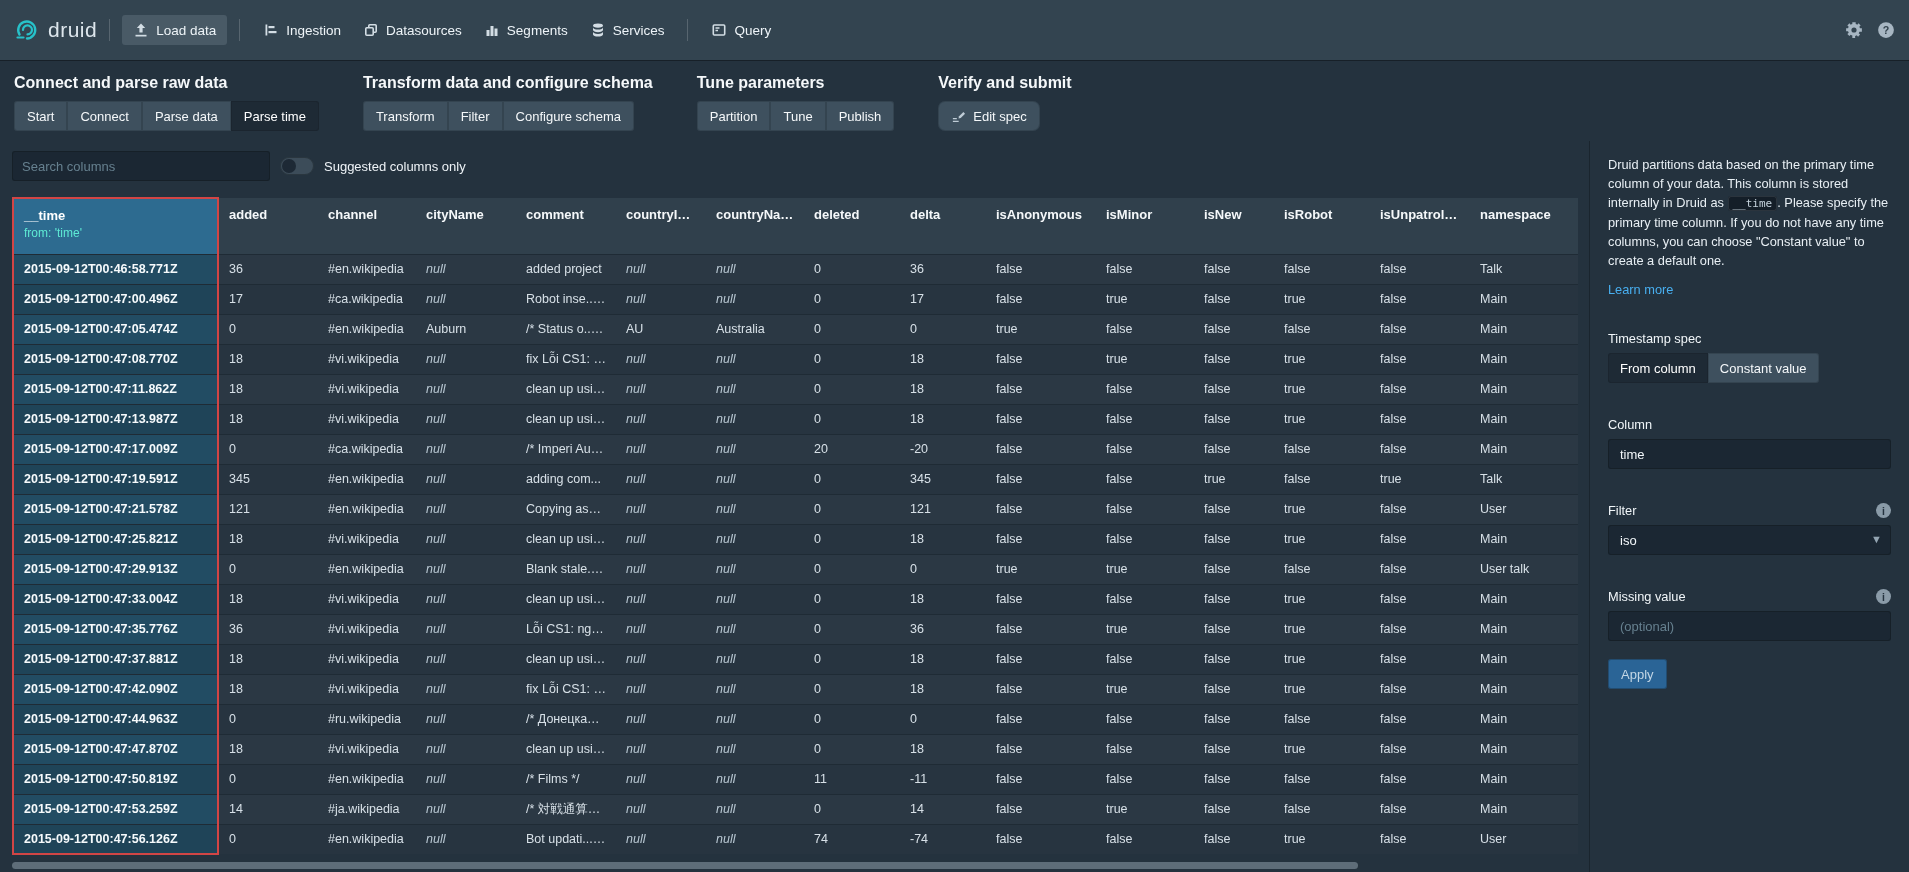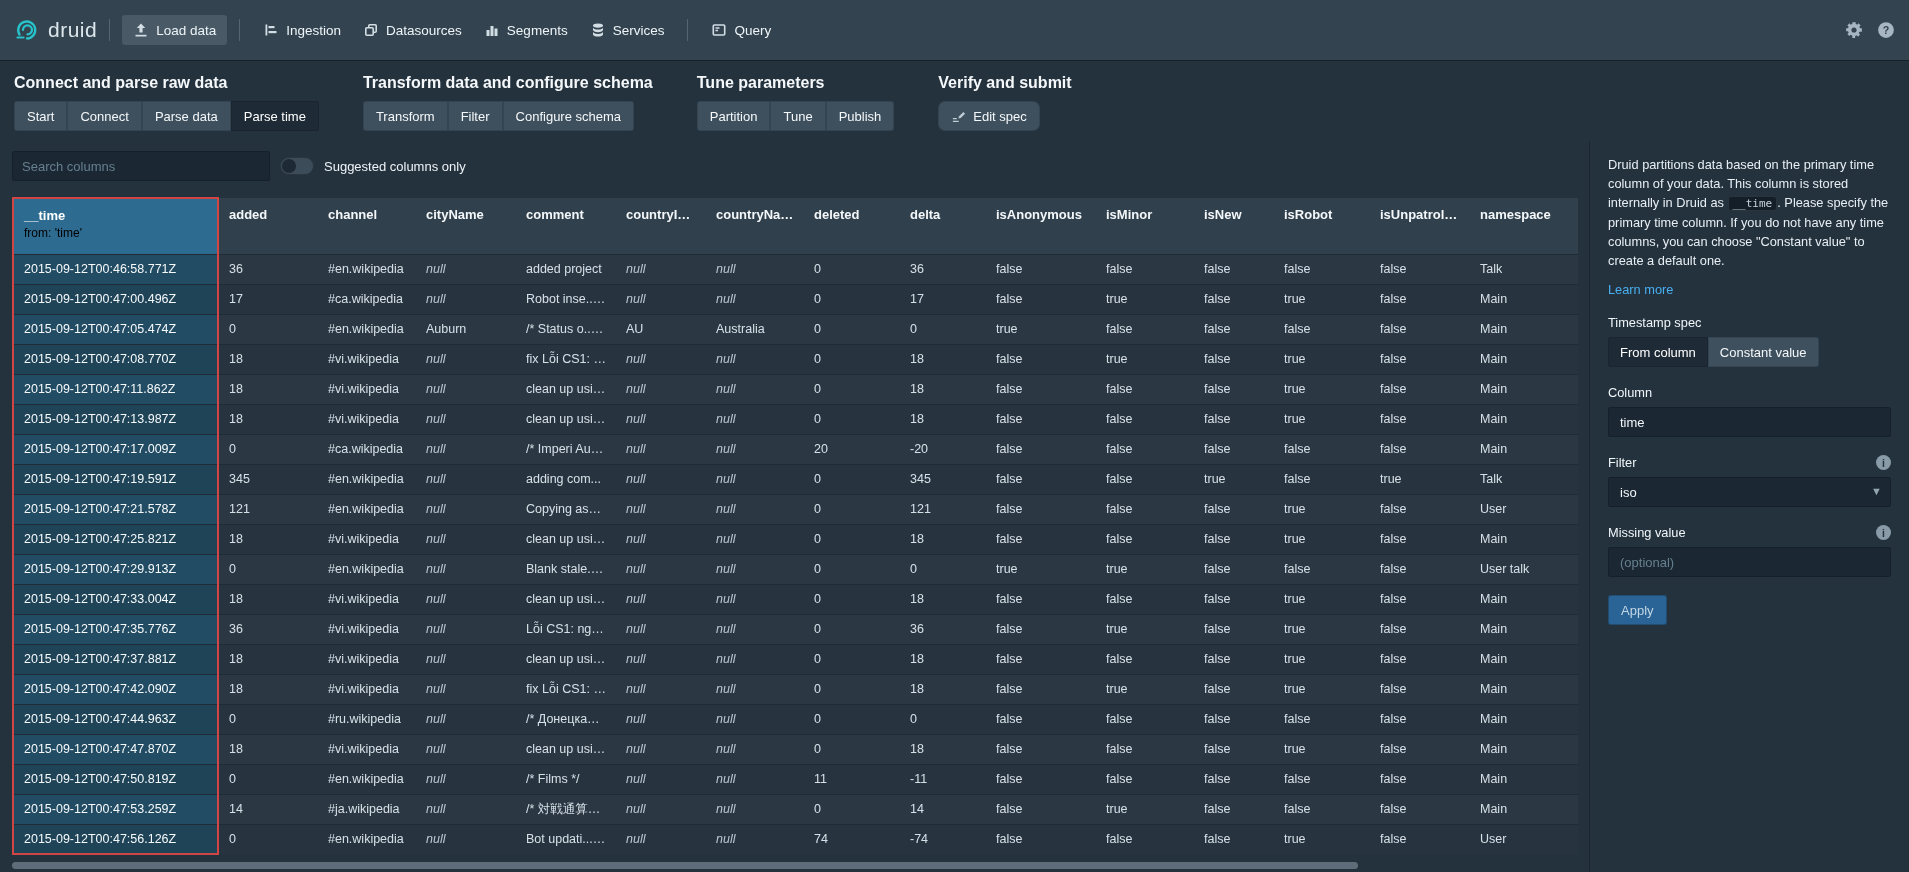--- a/index.html
+++ b/index.html
@@ -50,35 +50,35 @@
   
   .table-wrap{width:1565px}
   table{border-collapse:collapse;table-layout:fixed;width:1565px}
   th,td{text-align:left;padding:0 10px;overflow:hidden;white-space:nowrap;text-overflow:ellipsis}
   thead th{background:var(--head);height:56px;vertical-align:top;padding-top:9px;font-size:13px;font-weight:700;color:#f5f8fa;cursor:pointer}
   tbody td{height:30px;font-size:12.5px;color:var(--soft);border-top:1px solid rgba(16,22,26,.25)}
   tr.odd td{background:var(--row-odd)}
   tr.even td{background:var(--row-even)}
   th.time-head{background:var(--time-head);border:2px solid var(--red);border-bottom:none}
   .time-title{font-weight:700;color:#fff}
-  .time-sub{font-weight:400;font-size:12px;color:#000000;margin-top:3px}
-  td.time-cell{border-left:2px solid var(--red);border-right:2px solid var(--red);font-weight:400;color:#f6fafc}
+  .time-sub{font-weight:400;font-size:12px;color:#5eead4;margin-top:3px}
+  td.time-cell{border-left:2px solid var(--red);border-right:2px solid var(--red);font-weight:700;color:#f6fafc}
   tr.odd td.time-cell{background:var(--time-odd)}
   tr.even td.time-cell{background:var(--time-even)}
   tr.last td.time-cell{border-bottom:2px solid var(--red)}
   td.null{font-style:italic;color:#b9c8d3;font-weight:400}
   .hscroll{height:9px;margin-top:6px;position:relative;width:1565px}
   .hscroll-thumb{position:absolute;left:0;top:1px;height:7px;width:86%;border-radius:4px;background:rgba(167,182,194,.45)}
 
   
   .side{width:320px;flex:0 0 320px;border-left:1px solid rgba(16,22,26,.45);padding:14px 18px 0 18px}
   .callout{font-size:12.8px;line-height:1.5;color:#e8eff4}
   code.chip{font-family:"DejaVu Sans Mono",monospace;font-size:11px;background:#141e28;border:1px solid rgba(255,255,255,.1);border-radius:3px;padding:0 4px;color:#c4d2dc}
   .learn-more{display:inline-block;color:var(--link);text-decoration:none;font-size:12.8px;margin-top:12px;cursor:pointer}
-  .field-label{margin-top:18px;margin-bottom:7px;font-size:12.8px;color:#f1f6f9;display:flex;align-items:center;justify-content:space-between}
+  .field-label{margin-top:34px;margin-bottom:7px;font-size:12.8px;color:#f1f6f9;display:flex;align-items:center;justify-content:space-between}
   .btn-group{display:flex}
   .seg-btn{height:30px;padding:0 12px;border:none;font-family:inherit;font-size:13px;color:var(--btn-text);background:var(--btn);cursor:pointer;box-shadow:inset 0 0 0 1px rgba(16,22,26,.2)}
   .seg-btn:first-child{border-radius:3px 0 0 3px}
   .seg-btn:last-child{border-radius:0 3px 3px 0}
   .seg-btn.selected{background:var(--active-step);color:#fff}
   .panel-input{width:100%;height:30px;background:var(--input);border:none;border-radius:3px;box-shadow:inset 0 0 0 1px rgba(16,22,26,.4);color:var(--text);padding:0 12px;font-family:inherit;font-size:13px}
   .panel-input::placeholder{color:var(--placeholder)}
   .select{position:relative;width:100%}
   .select .panel-input{cursor:pointer}
   .caret{position:absolute;right:9px;top:8px;color:#94a5b2;font-size:11px;pointer-events:none}

